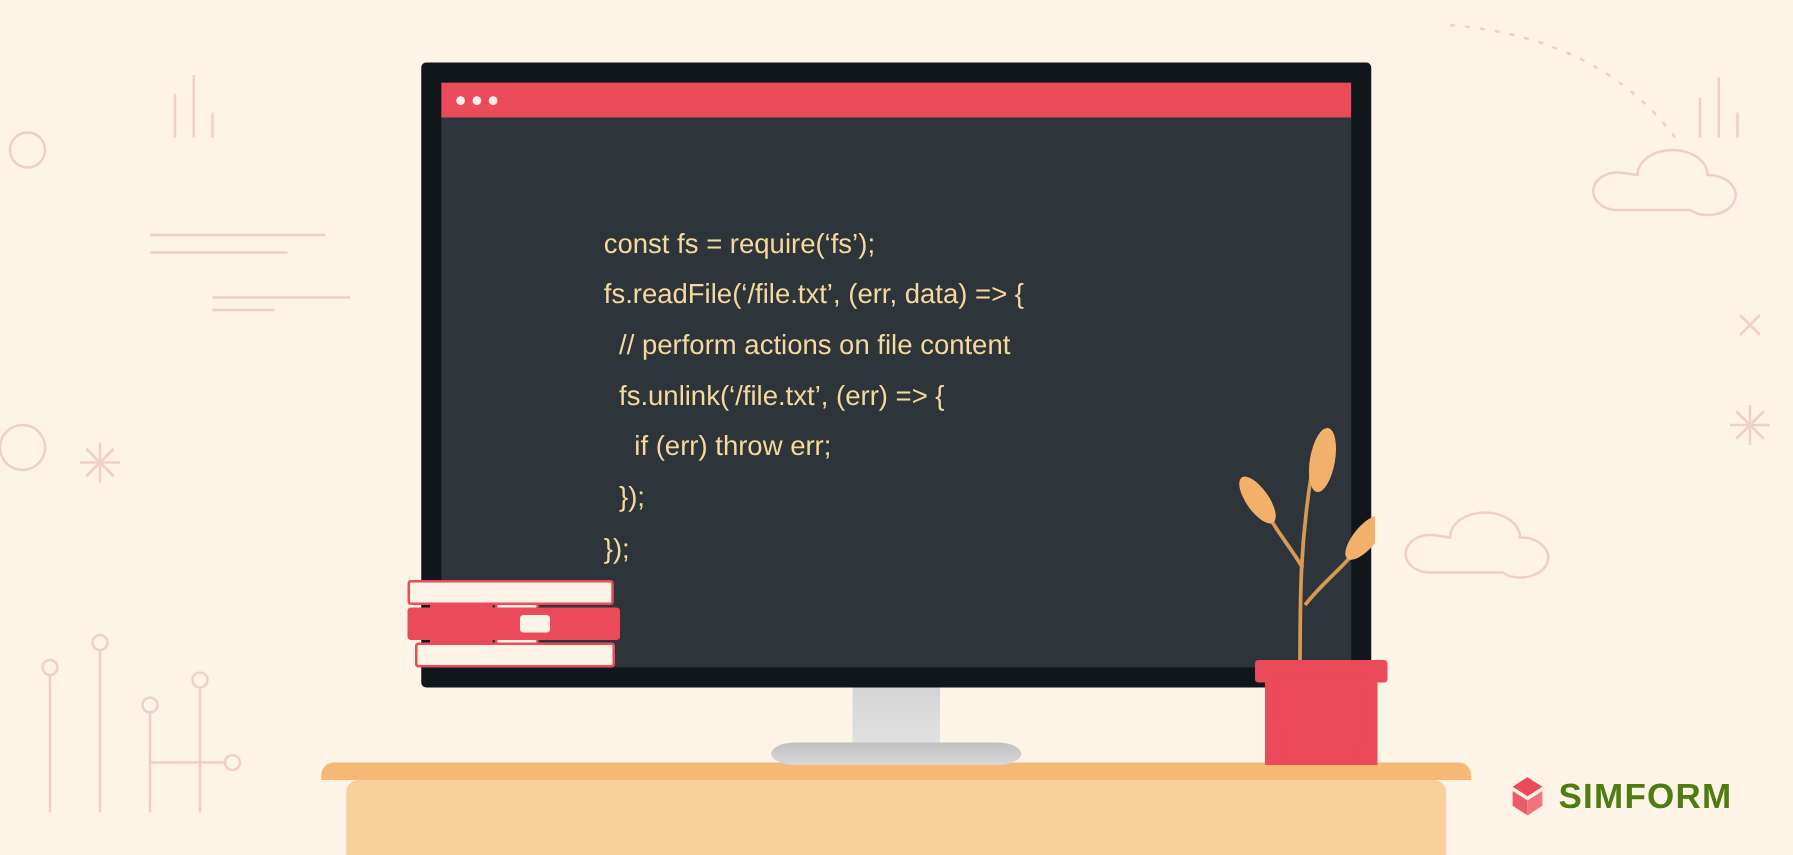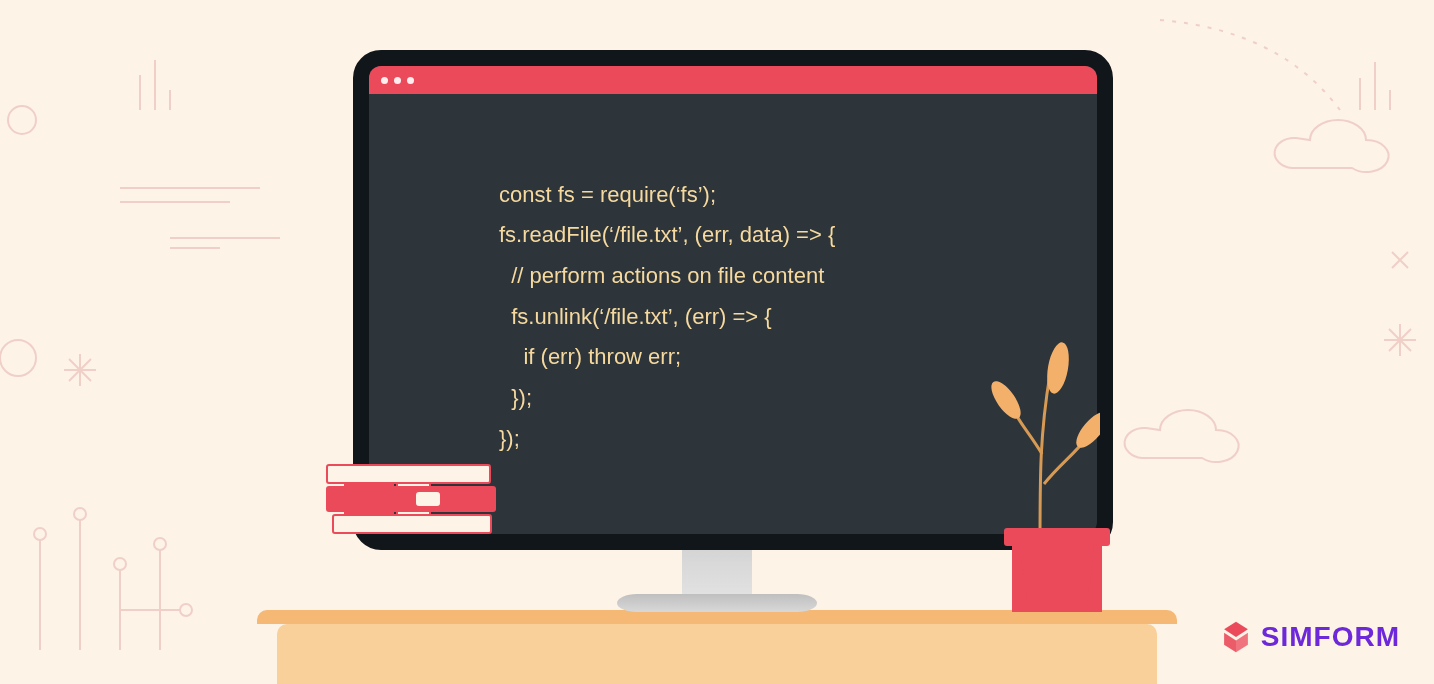--- a/index.html
+++ b/index.html
@@ -59,23 +59,22 @@
   }
   .monitor {
     position: absolute;
     top: 50px;
     left: 50%;
     transform: translateX(-50%);
     width: 760px;
     height: 500px;
     background: #2d343a;
     border: 16px solid #11161b;
-    border-radius: 28px;
+    border-radius: 4px;
     overflow: hidden;
-    margin-left: 16px;
   }
   .titlebar {
     height: 28px;
     background: #ea4a5a;
     display: flex;
     align-items: center;
     padding-left: 12px;
     gap: 6px;
   }
   .dot { width: 7px; height: 7px; border-radius: 50%; background: #fff; opacity: .9; }
@@ -128,26 +127,26 @@
     position: absolute;
     bottom: 140px;
     right: 334px;
     width: 120px;
     height: 210px;
   }
 
   
   .logo {
     position: absolute;
-    right: 34px;
+    right: 48px;
     bottom: 30px;
     display: flex;
     align-items: center;
     gap: 8px;
-    color: #6d28d9;
+    color: #4d7c0f;
     font-weight: 700;
     font-size: 28px;
     letter-spacing: 1px;
   }
   .logo svg { width: 34px; height: 34px; }
 </style>
 </head>
 <body>
 
 <svg class="deco" style="left:0;top:0" width="1434" height="684">

